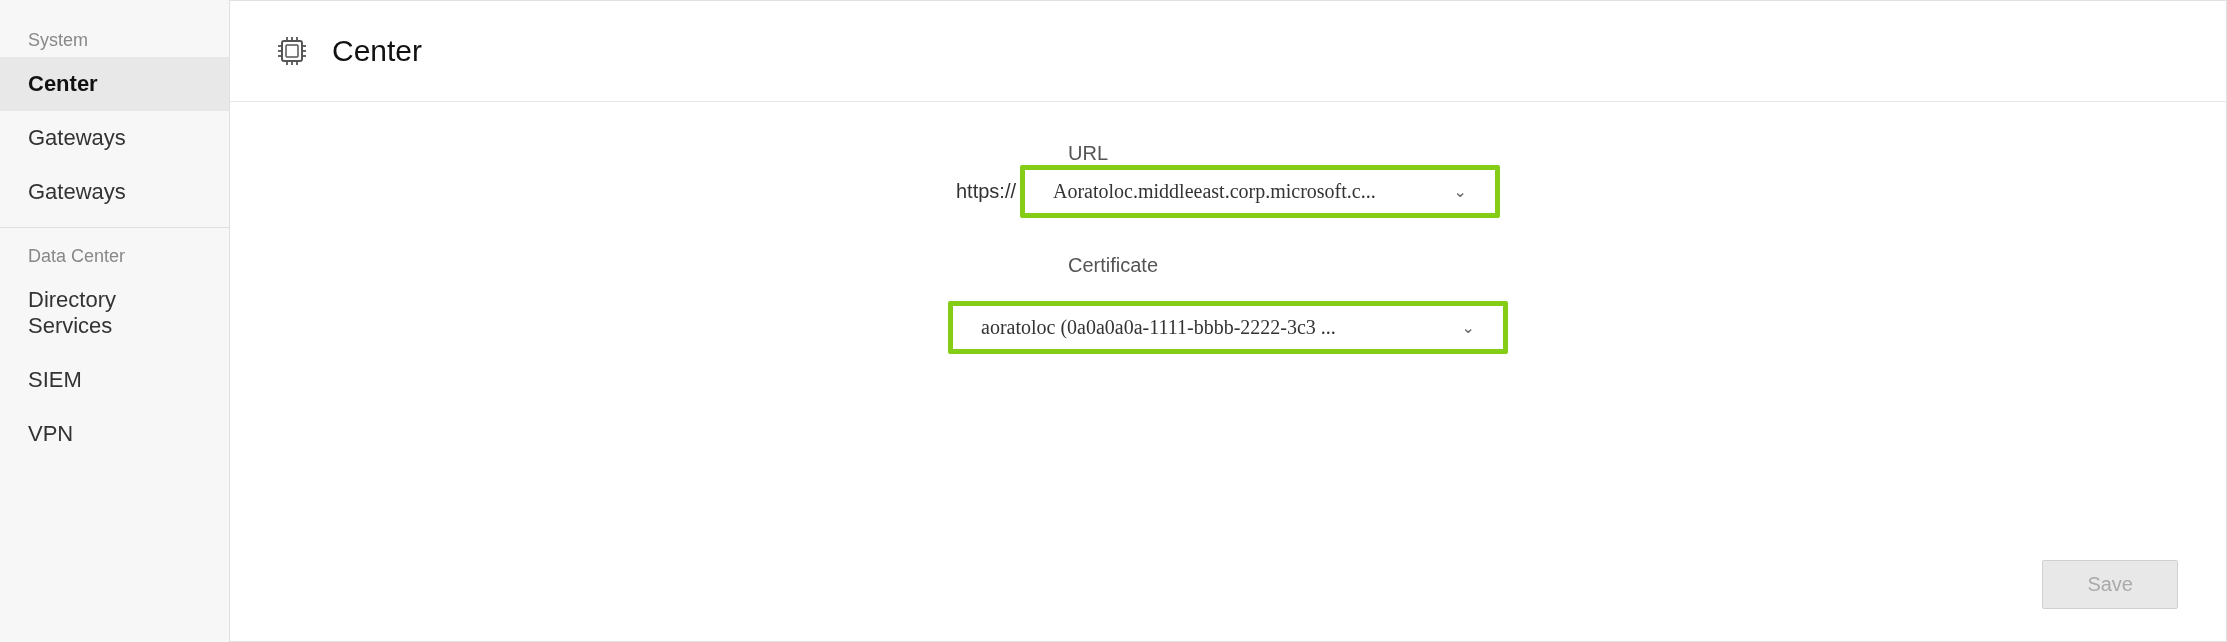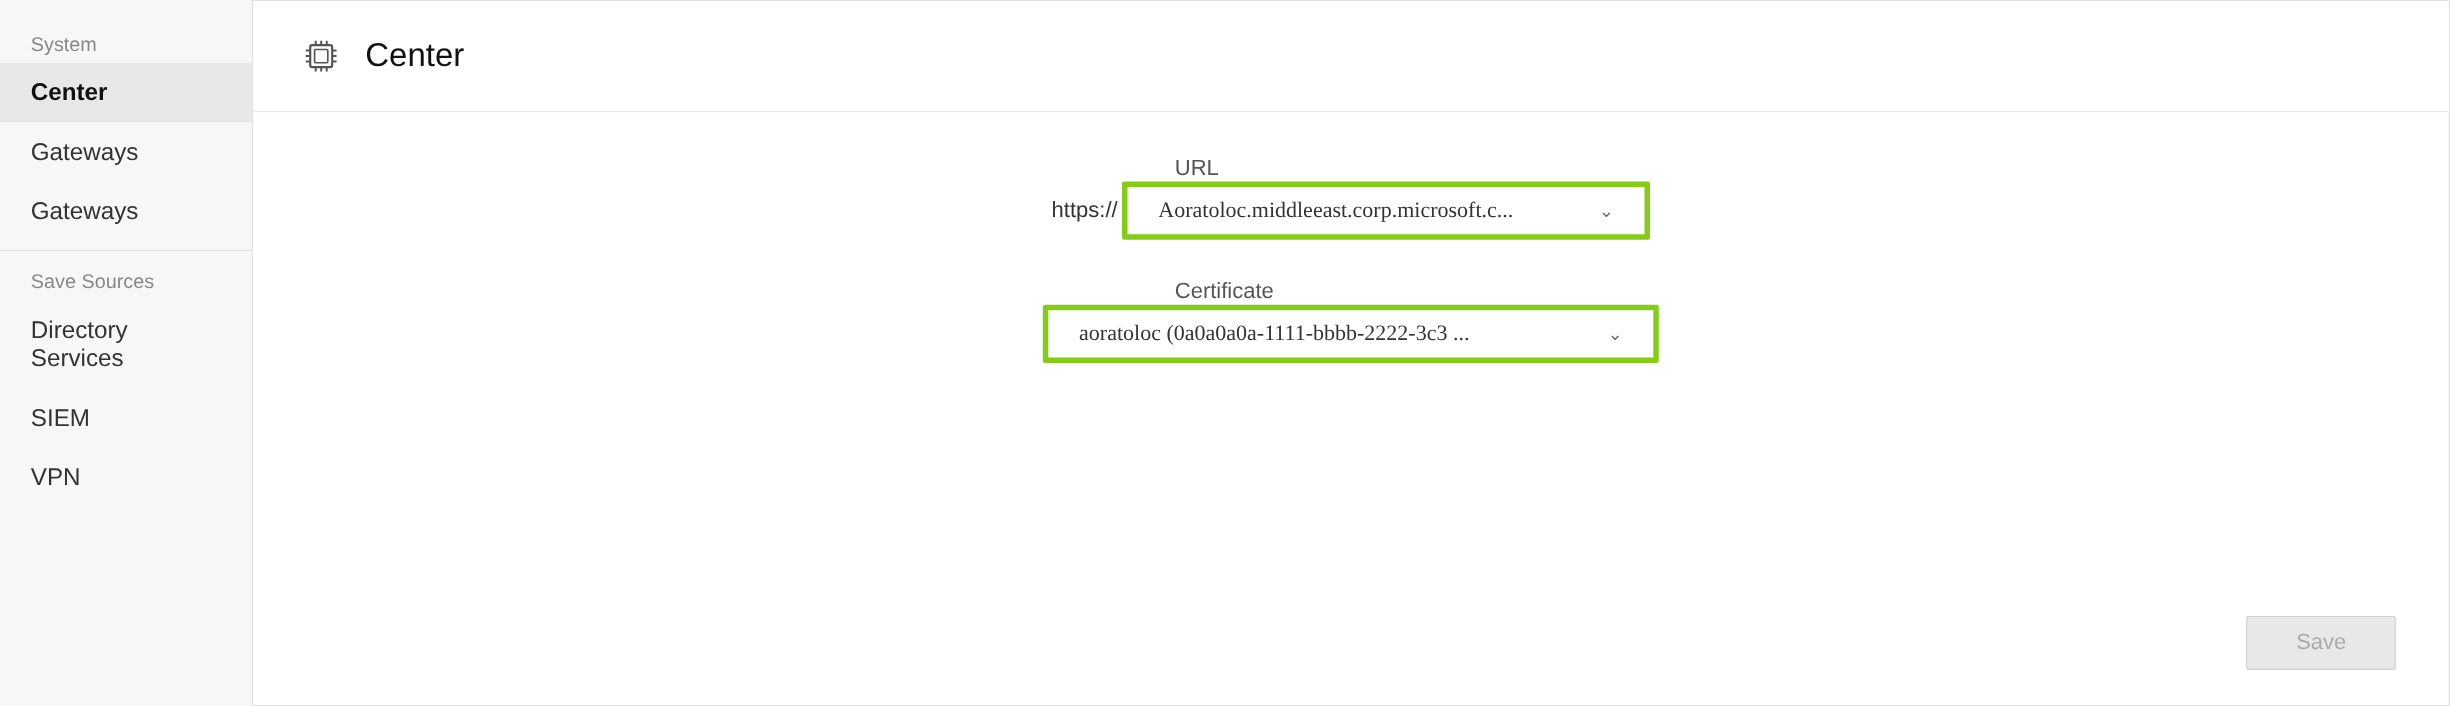--- a/index.html
+++ b/index.html
@@ -11,21 +11,21 @@
       height: 642px;
       display: flex;
       align-items: stretch;
       overflow: hidden;
     }
 
     .app-container {
       display: flex;
       width: 100%;
       height: 100%;
-      background: #fca5a5;
+      background: #22c55e;
     }
 
     
     .sidebar {
       width: 230px;
       min-width: 230px;
       background: #f7f7f7;
       border-right: 1px solid #e0e0e0;
       padding: 20px 0;
       display: flex;
@@ -152,20 +152,21 @@
     }
 
     .dropdown-arrow {
       font-size: 16px;
       color: #666;
       margin-left: 10px;
     }
 
     .cert-dropdown {
       min-width: 560px;
+      margin-top: 24px;
     }
 
     .cert-dropdown .dropdown-text {
       max-width: 510px;
     }
 
     .save-button-container {
       position: absolute;
       bottom: 32px;
       right: 48px;
@@ -200,21 +201,21 @@
     </div>
     <div class="sidebar-item">
       <span>Gateways</span>
     </div>
     <div class="sidebar-item">
       <span>Gateways</span>
     </div>
 
     <div class="sidebar-divider"></div>
 
-    <div class="sidebar-section-label">Save Sources</div>
+    <div class="sidebar-section-label">Data Center</div>
 
     <div class="sidebar-item">
       <span>Directory Services</span>
     </div>
     <div class="sidebar-item">
       <span>SIEM</span>
     </div>
     <div class="sidebar-item">
       <span>VPN</span>
     </div>

